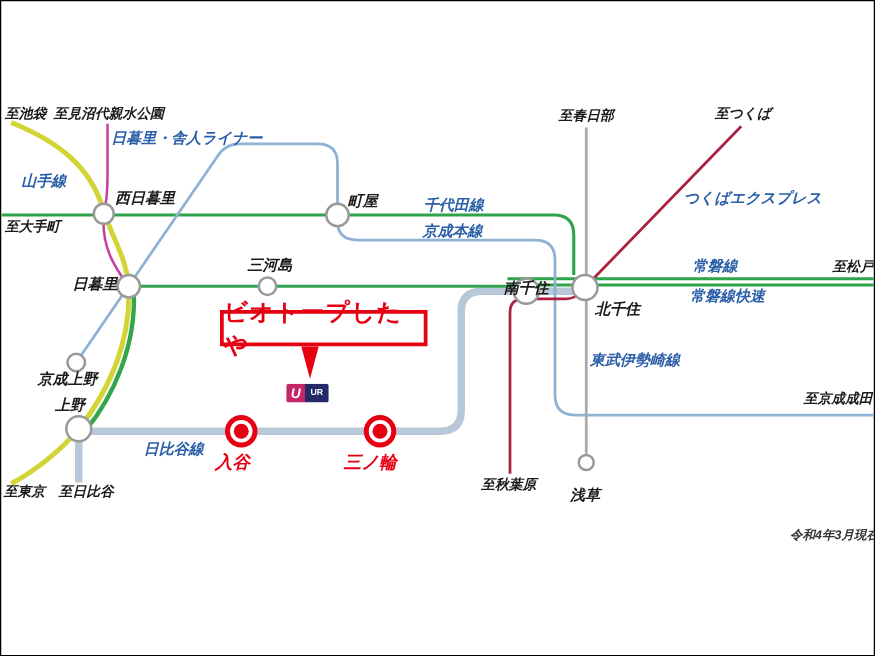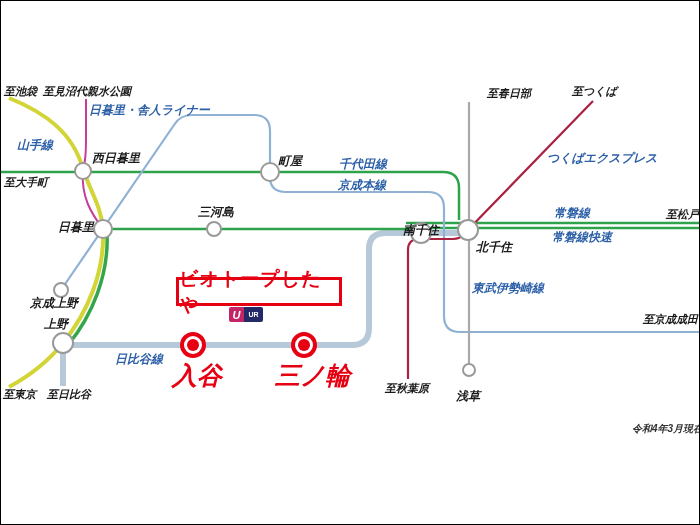--- a/index.html
+++ b/index.html
@@ -7,40 +7,40 @@
     position:relative; width:700px; height:525px;
     box-sizing:border-box; border:1px solid #000;
     background:#fff; overflow:hidden;
     font-family:"Liberation Sans","DejaVu Sans",sans-serif;
   }
   #rail-svg { position:absolute; left:0; top:0; }
   .lbl { position:absolute; white-space:nowrap; line-height:1.15;font-style:italic; }
   .dest-label    { font-size:11px; color:#1a1a1a; font-weight:600; }
   .station-label { font-size:12px; color:#1a1a1a; font-weight:600; }
   .line-label    { font-size:12px; color:var(--blue,#2b5fa7); font-weight:600; }
-  .highlight-label { font-size:25px; color:var(--red,#e60012); font-weight:bold; }
+  .highlight-label { font-size:14px; color:var(--red,#e60012); font-weight:bold; }
   .note-label    { font-size:10px; color:#333; font-weight:600; }
   .station-dot {
     position:absolute; background:#fff; border:2px solid #999;
     border-radius:50%; box-sizing:border-box;
   }
   .hl-ring {
     position:absolute; width:26px; height:26px; border-radius:50%;
     border:4px solid var(--red,#e60012); background:#fff; box-sizing:border-box;
   }
   .hl-core {
     position:absolute; left:3px; top:3px; width:12px; height:12px;
     border-radius:50%; background:var(--red,#e60012);
   }
   .callout {
     position:absolute; left:175px; top:247px; width:166px; height:29px;
     box-sizing:border-box; border:3px solid var(--red,#e60012); background:#fff;
     display:flex; align-items:center; justify-content:center;
     font-size:19px; font-weight:bold; color:var(--red,#e60012);
-    letter-spacing:1px; z-index:6;margin-top:29px;
+    letter-spacing:1px; z-index:6;
   }
   .callout-arrow {
     position:absolute; left:240px; top:276px; width:0; height:0;
     border-left:7px solid transparent; border-right:7px solid transparent;
     border-top:26px solid var(--red,#e60012); z-index:5;
   }
   .ur-logo {
     position:absolute; left:228px; top:306px; width:34px; height:15px;
     display:flex; z-index:6; border-radius:2px; overflow:hidden;
   }
@@ -112,21 +112,21 @@
       <div class="lbl station-label" style="left: 402px; top: 207px; margin-top: 16px;">南千住</div>
       <div class="lbl station-label" style="left: 475px; top: 240px;">北千住</div>
       <div class="lbl station-label" style="left: 455px; top: 377px; margin-top: 12px;">浅草</div>
       <div class="lbl highlight-label" style="left: 171px; top: 360px;">入谷</div>
       <div class="lbl highlight-label" style="left: 274px; top: 360px;">三ノ輪</div>
       <div class="lbl dest-label" style="left: 3px; top: 84px;">至池袋</div>
       <div class="lbl dest-label" style="left: 42px; top: 84px;">至見沼代親水公園</div>
       <div class="lbl dest-label" style="left: 3px; top: 175px;">至大手町</div>
       <div class="lbl dest-label" style="left: 2px; top: 387px;">至東京</div>
       <div class="lbl dest-label" style="left: 46px; top: 387px;">至日比谷</div>
-      <div class="lbl dest-label" style="left: 446px; top: 86px; margin-left: 40px;">至春日部</div>
+      <div class="lbl dest-label" style="left: 446px; top: 86px;">至春日部</div>
       <div class="lbl dest-label" style="left: 571px; top: 84px;">至つくば</div>
       <div class="lbl dest-label" style="left: 665px; top: 207px;">至松戸</div>
       <div class="lbl dest-label" style="left: 642px; top: 312px;">至京成成田</div>
       <div class="lbl dest-label" style="left: 384px; top: 381px;">至秋葉原</div>
       <div class="lbl line-label" style="left: 16px; top: 138px;">山手線</div>
       <div class="lbl line-label" style="left: 88px; top: 103px; text-align: center;">日暮里・舎人ライナー</div>
       <div class="lbl line-label" style="left: 338px; top: 157px;">千代田線</div>
       <div class="lbl line-label" style="left: 337px; top: 178px;">京成本線</div>
       <div class="lbl line-label" style="left: 546px; top: 151px;">つくばエクスプレス</div>
       <div class="lbl line-label" style="left: 553px; top: 206px;">常磐線</div>

